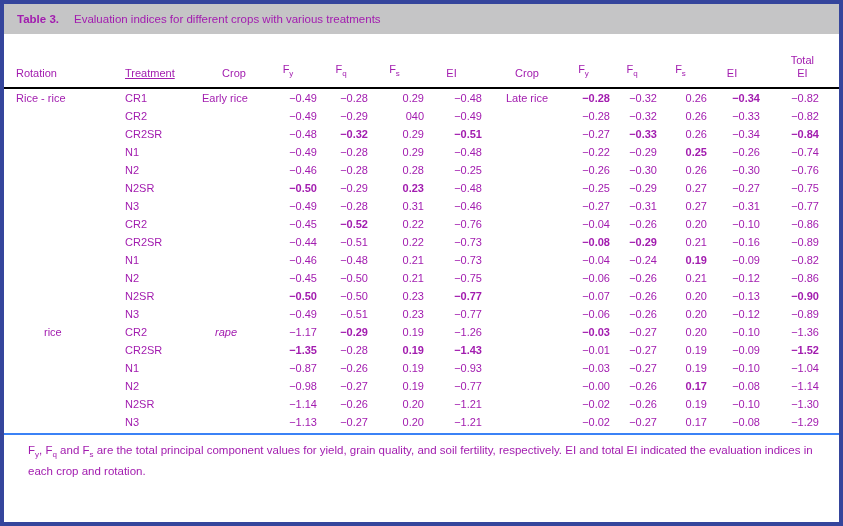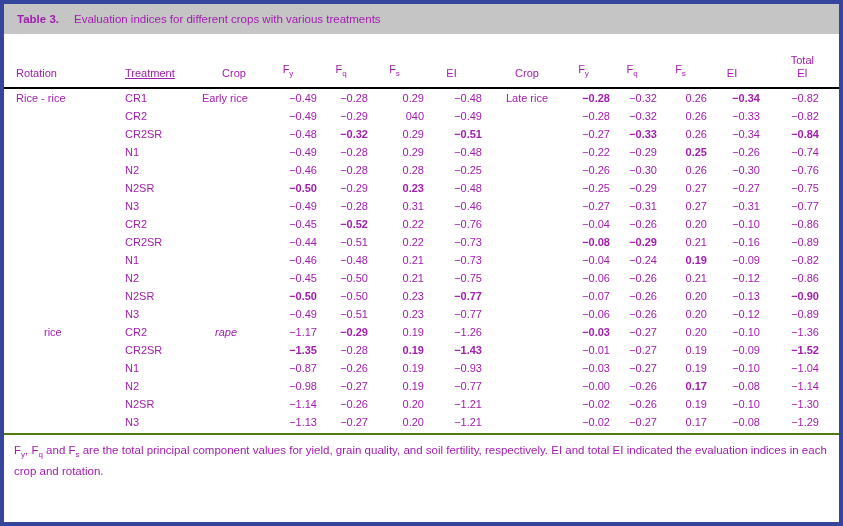--- a/index.html
+++ b/index.html
@@ -51,23 +51,23 @@
   td.c-rot   { text-align:left; padding-left:12px;margin-top:12px; }
   td.c-rot.rot2 { padding-left:40px; }
   td.c-treat { text-align:left; }
   td.c-crop  { text-align:left; padding-left:2px;margin-left:30px; }
   td.c-crop.crop2 { padding-left:15px;font-style:italic; }
   td.c-cropr { text-align:center; }
   td.c-num   { text-align:right; padding-right:6px; }
   td.c-total { padding-right:20px; }
   td.b { font-weight:bold; }
   .footnote {
-    border-top:2px solid #4d7c0f;
+    border-top:2px solid #3b82f6;
     margin-top:2px;
-    padding:7px 12px 0 10px;
+    padding:7px 12px 0 24px;
     font-size:11.5px;
     line-height:16px;
   }
 </style>
 </head>
 <body>
 
 <div class="figure">
   <div class="caption">
     <span class="cap-label">Table 3.</span>

